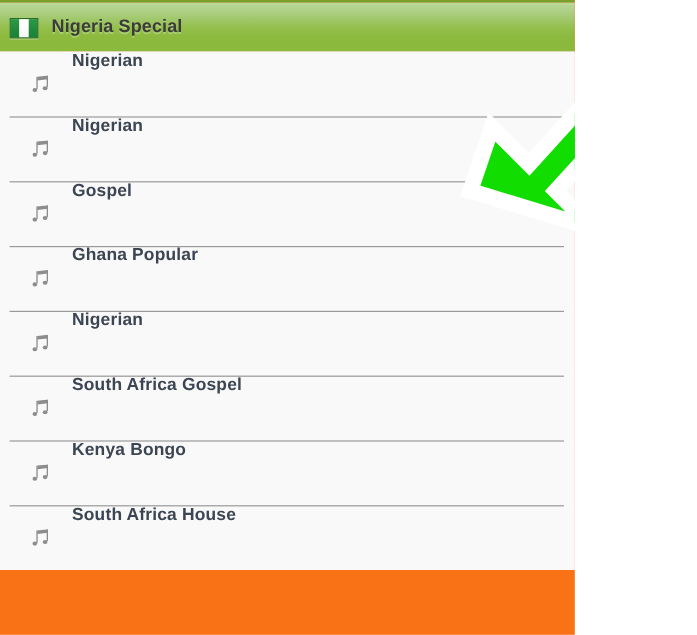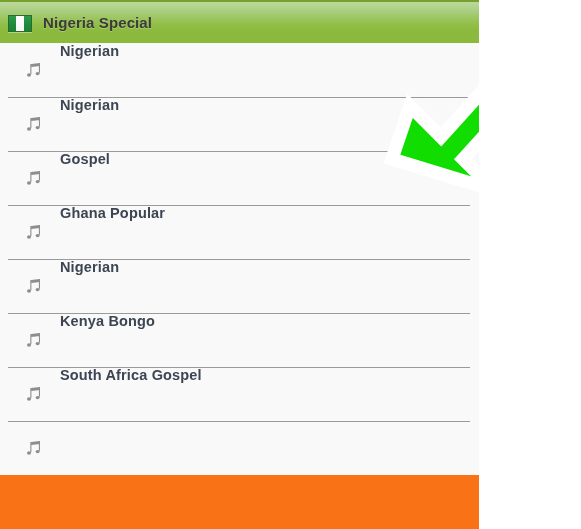--- a/index.html
+++ b/index.html
@@ -212,47 +212,48 @@
     <div class="list-item">
       <span class="note-icon">
         <svg width="14" height="15" viewBox="0 0 14 15" aria-hidden="true">
           <path fill="currentColor" d="M4.1 1.0 L13.0 0.0 L13.0 3.0 L4.1 4.0 Z"></path>
           <path fill="currentColor" d="M3.3 1.1 L4.4 1.0 L4.4 11.2 L3.3 11.2 Z"></path>
           <path fill="currentColor" d="M11.9 0.1 L13.0 0.0 L13.0 9.8 L11.9 9.8 Z"></path>
           <ellipse fill="currentColor" cx="2.0" cy="12.0" rx="2.0" ry="1.7"></ellipse>
           <ellipse fill="currentColor" cx="10.6" cy="10.6" rx="2.0" ry="1.7"></ellipse>
         </svg>
       </span>
+      <span class="item-label">South Africa Gospel</span>
+    </div>
+
+    <div class="list-item">
+      <span class="note-icon">
+        <svg width="14" height="15" viewBox="0 0 14 15" aria-hidden="true">
+          <path fill="currentColor" d="M4.1 1.0 L13.0 0.0 L13.0 3.0 L4.1 4.0 Z"></path>
+          <path fill="currentColor" d="M3.3 1.1 L4.4 1.0 L4.4 11.2 L3.3 11.2 Z"></path>
+          <path fill="currentColor" d="M11.9 0.1 L13.0 0.0 L13.0 9.8 L11.9 9.8 Z"></path>
+          <ellipse fill="currentColor" cx="2.0" cy="12.0" rx="2.0" ry="1.7"></ellipse>
+          <ellipse fill="currentColor" cx="10.6" cy="10.6" rx="2.0" ry="1.7"></ellipse>
+        </svg>
+      </span>
       <span class="item-label">Kenya Bongo</span>
     </div>
 
-    <div class="list-item">
-      <span class="note-icon">
-        <svg width="14" height="15" viewBox="0 0 14 15" aria-hidden="true">
-          <path fill="currentColor" d="M4.1 1.0 L13.0 0.0 L13.0 3.0 L4.1 4.0 Z"></path>
-          <path fill="currentColor" d="M3.3 1.1 L4.4 1.0 L4.4 11.2 L3.3 11.2 Z"></path>
-          <path fill="currentColor" d="M11.9 0.1 L13.0 0.0 L13.0 9.8 L11.9 9.8 Z"></path>
-          <ellipse fill="currentColor" cx="2.0" cy="12.0" rx="2.0" ry="1.7"></ellipse>
-          <ellipse fill="currentColor" cx="10.6" cy="10.6" rx="2.0" ry="1.7"></ellipse>
-        </svg>
-      </span>
-      <span class="item-label">South Africa Gospel</span>
-    </div>
-
-
-    <div class="list-item">
-      <span class="note-icon">
-        <svg width="14" height="15" viewBox="0 0 14 15" aria-hidden="true">
-          <path fill="currentColor" d="M4.1 1.0 L13.0 0.0 L13.0 3.0 L4.1 4.0 Z"></path>
-          <path fill="currentColor" d="M3.3 1.1 L4.4 1.0 L4.4 11.2 L3.3 11.2 Z"></path>
-          <path fill="currentColor" d="M11.9 0.1 L13.0 0.0 L13.0 9.8 L11.9 9.8 Z"></path>
-          <ellipse fill="currentColor" cx="2.0" cy="12.0" rx="2.0" ry="1.7"></ellipse>
-          <ellipse fill="currentColor" cx="10.6" cy="10.6" rx="2.0" ry="1.7"></ellipse>
-        </svg>
-      </span>
+
+    <div class="list-item">
+      <span class="note-icon">
+        <svg width="14" height="15" viewBox="0 0 14 15" aria-hidden="true">
+          <path fill="currentColor" d="M4.1 1.0 L13.0 0.0 L13.0 3.0 L4.1 4.0 Z"></path>
+          <path fill="currentColor" d="M3.3 1.1 L4.4 1.0 L4.4 11.2 L3.3 11.2 Z"></path>
+          <path fill="currentColor" d="M11.9 0.1 L13.0 0.0 L13.0 9.8 L11.9 9.8 Z"></path>
+          <ellipse fill="currentColor" cx="2.0" cy="12.0" rx="2.0" ry="1.7"></ellipse>
+          <ellipse fill="currentColor" cx="10.6" cy="10.6" rx="2.0" ry="1.7"></ellipse>
+        </svg>
+      </span>
+      <span class="item-label">South Africa House</span>
     </div>
 
   </div>
 
   <svg class="annotation-layer" width="581" height="529" viewBox="0 0 581 529">
     <g>
       <path id="arrow-shape" d="M 392 159 L 410 106 L 441 137 L 545 22 L 568 44 L 463 159 L 494 190 Z" fill="#11dd00" stroke="#ffffff" stroke-width="13" stroke-linejoin="miter"></path>
       <use href="#arrow-shape" fill="#11dd00" stroke="none"></use>
     </g>
   </svg>

